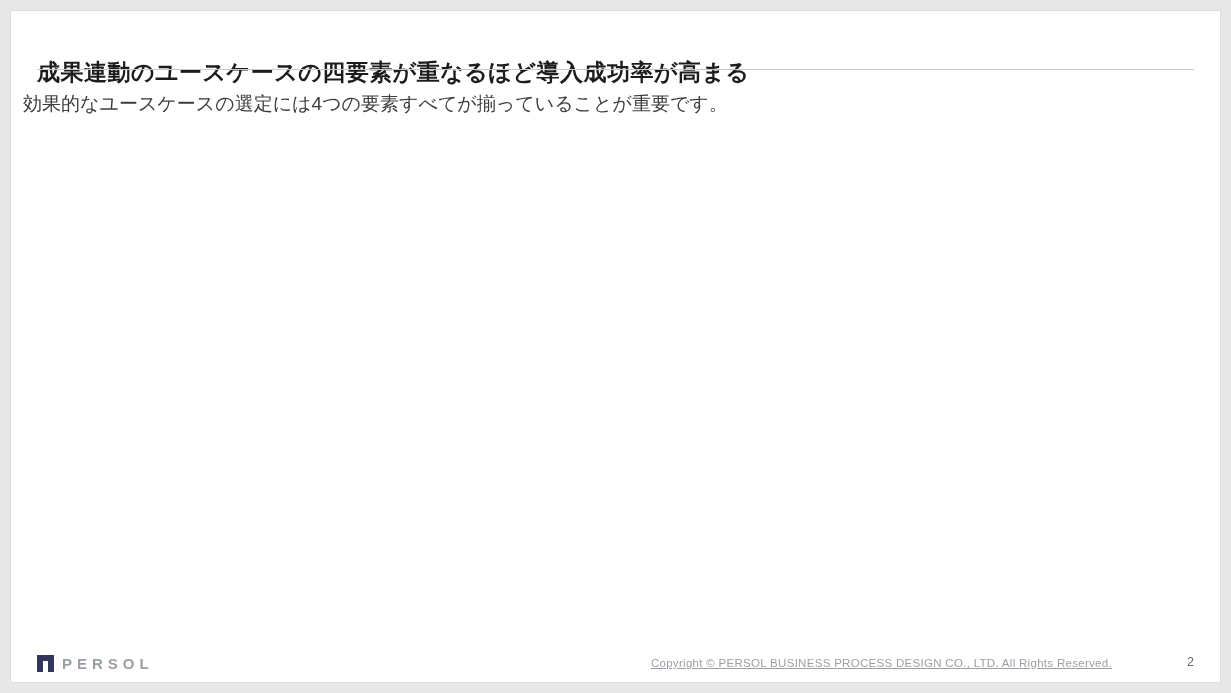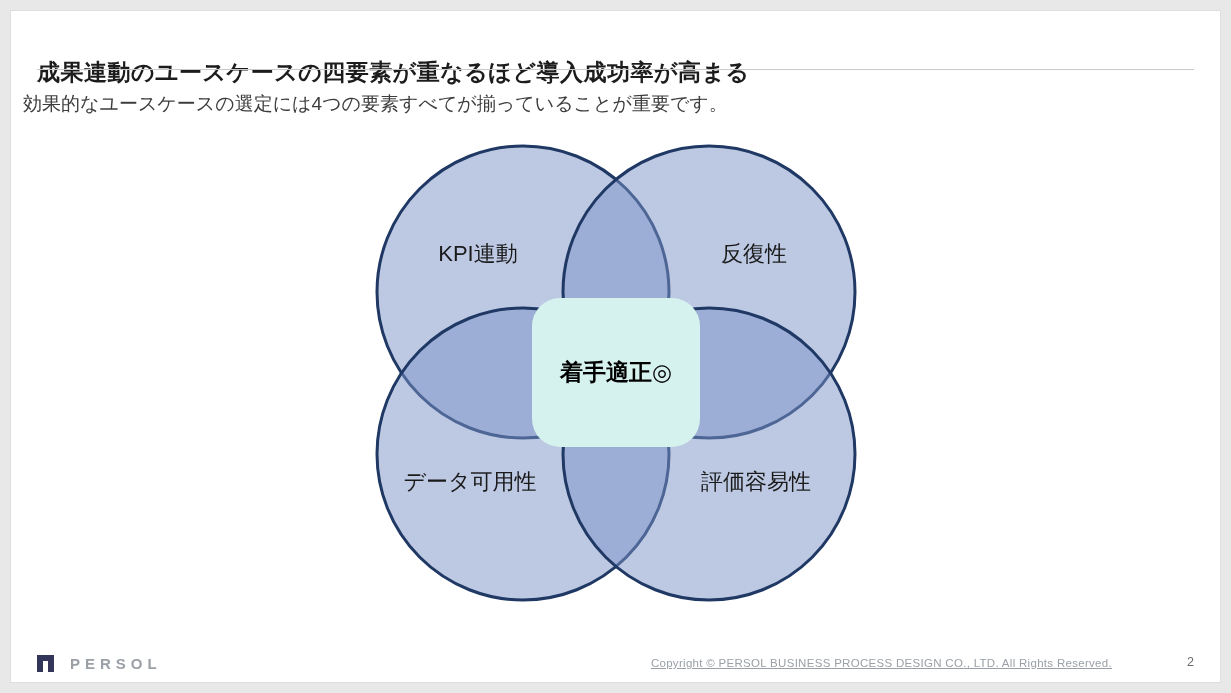--- a/index.html
+++ b/index.html
@@ -69,21 +69,21 @@
     font-size: 23px;
     font-weight: bold;
     fill: #000000;
   }
   .footer-logo {
     position: absolute;
     left: 26px;
     bottom: 10px;
     display: flex;
     align-items: center;
-    gap: 16px;
+    gap: 8px;
   }
   .logo-text {
     font-size: 15px;
     font-weight: 600;
     color: #9aa0a6;
     letter-spacing: 5px;
   }
   .copyright {
     position: absolute;
     right: 108px;
@@ -105,37 +105,20 @@
 </head>
 <body>
 
 <div class="canvas">
   <div class="slide">
 
     <div class="slide-title">成果連動のユースケースの四要素が重なるほど導入成功率が高まる</div>
     <div class="title-divider"></div>
     <div class="slide-subtitle">効果的なユースケースの選定には4つの要素すべてが揃っていることが重要です。</div>
 
-    <div class="venn-wrap">
-      <svg width="520" height="470" viewBox="0 0 520 470">
-
-        <circle cx="167" cy="149" r="146" fill-opacity="0.5" stroke-width="3" fill="#7b93c7" stroke="#1f3864"></circle>
-        <circle cx="353" cy="149" r="146" fill-opacity="0.5" stroke-width="3" fill="#7b93c7" stroke="#1f3864"></circle>
-        <circle cx="167" cy="311" r="146" fill-opacity="0.5" stroke-width="3" fill="#7b93c7" stroke="#1f3864"></circle>
-        <circle cx="353" cy="311" r="146" fill-opacity="0.5" stroke-width="3" fill="#7b93c7" stroke="#1f3864"></circle>
-
-        <rect x="176" y="155" width="168" height="149" rx="28" ry="28" fill="#d6f2ee"></rect>
-
-        <text class="venn-label" x="122" y="112" text-anchor="middle" dominant-baseline="middle">KPI連動</text>
-        <text class="venn-label" x="398" y="112" text-anchor="middle" dominant-baseline="middle">反復性</text>
-        <text class="venn-label" x="114" y="340" text-anchor="middle" dominant-baseline="middle">データ可用性</text>
-        <text class="venn-label" x="400" y="340" text-anchor="middle" dominant-baseline="middle">評価容易性</text>
-        <text class="venn-center-label" x="260" y="231" text-anchor="middle" dominant-baseline="middle">着手適正◎</text>
-      </svg>
-    </div>
 
     <div class="footer-logo">
       <svg width="17" height="17" viewBox="0 0 17 17">
         <path d="M0 0 H17 V17 H11 V6 H6 V17 H0 Z" fill="#33365a"></path>
       </svg>
       <span class="logo-text">PERSOL</span>
     </div>
 
     <div class="copyright">Copyright © PERSOL BUSINESS PROCESS DESIGN CO., LTD. All Rights Reserved.</div>
     <div class="page-number">2</div>

